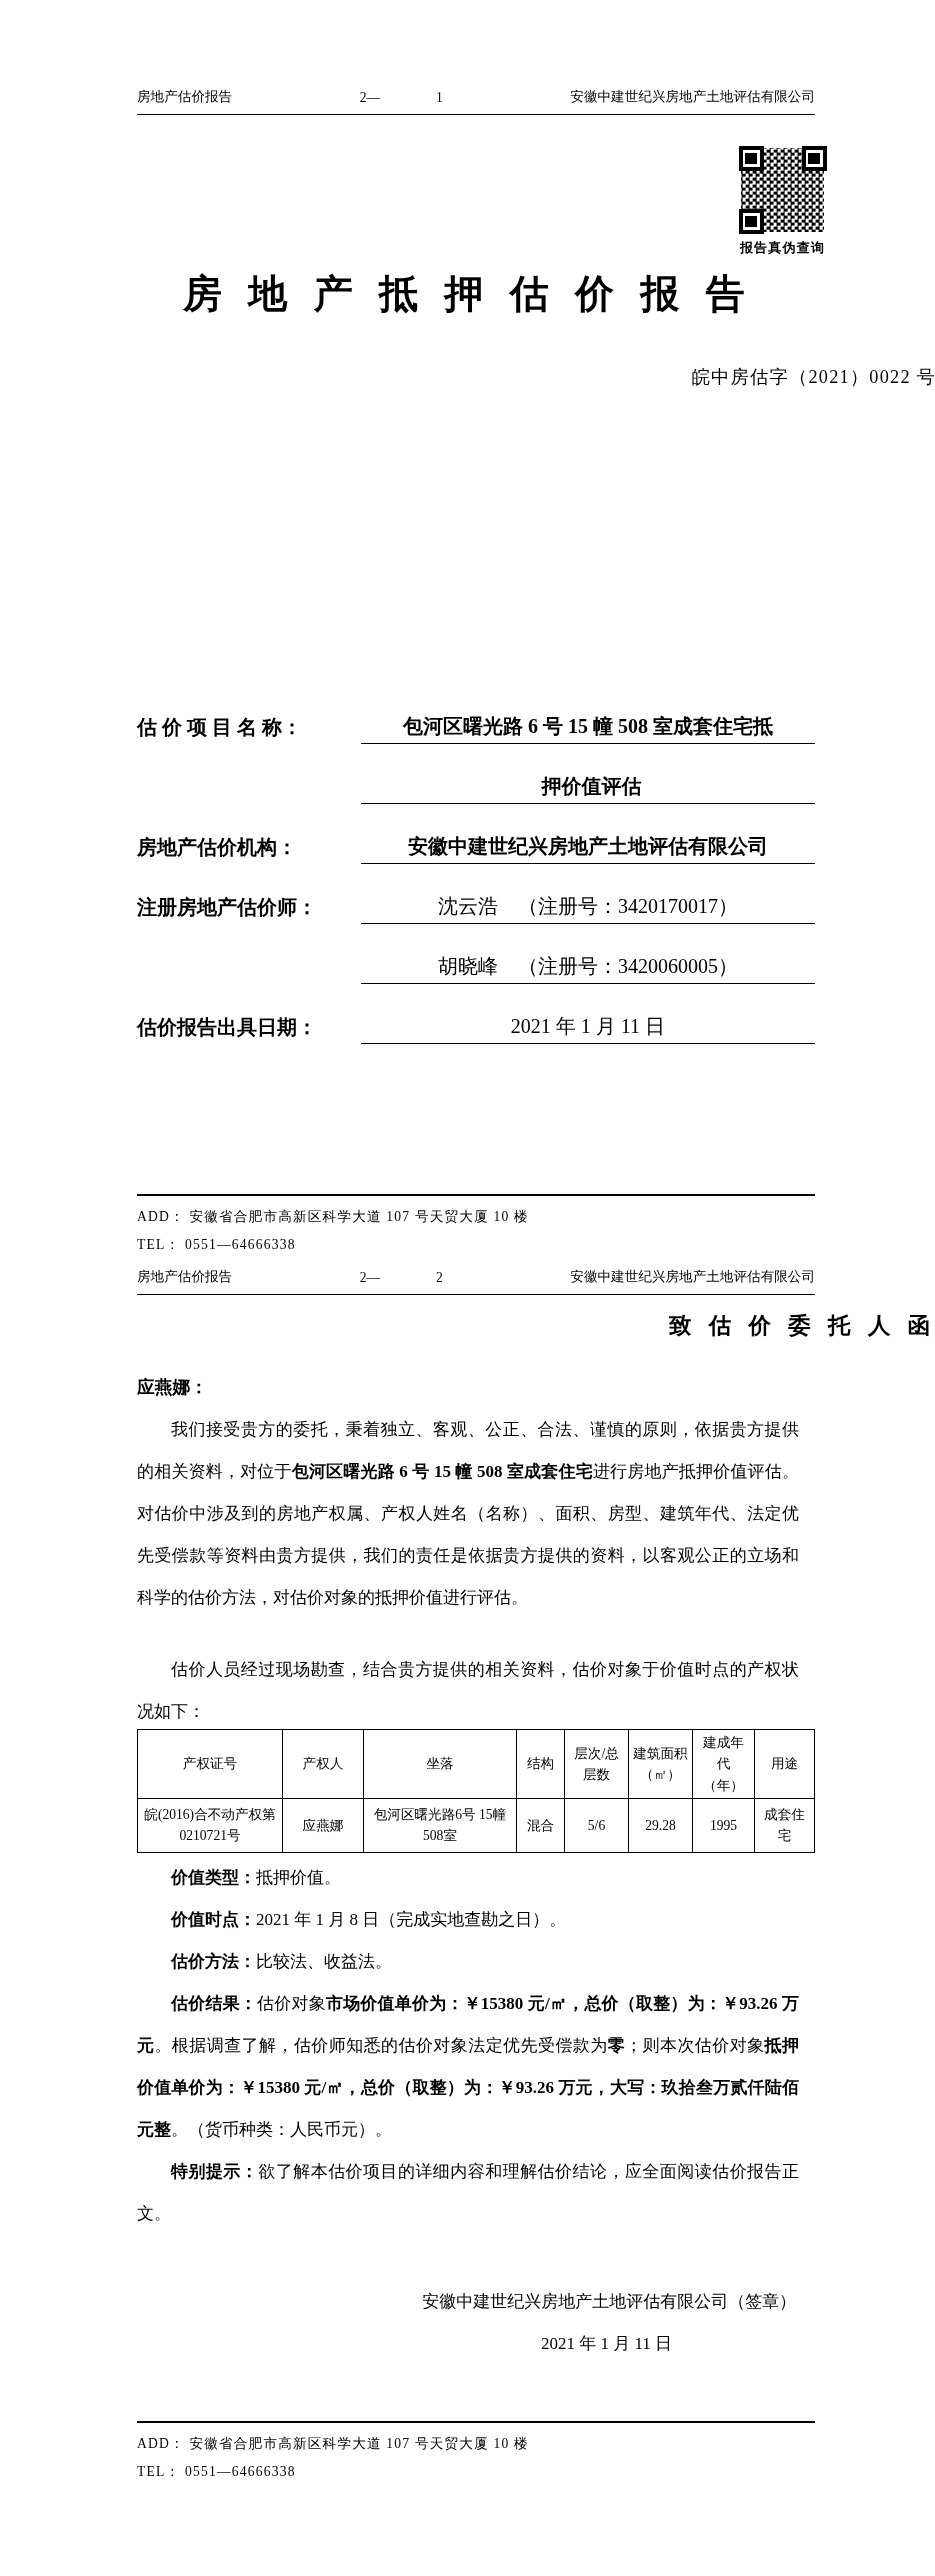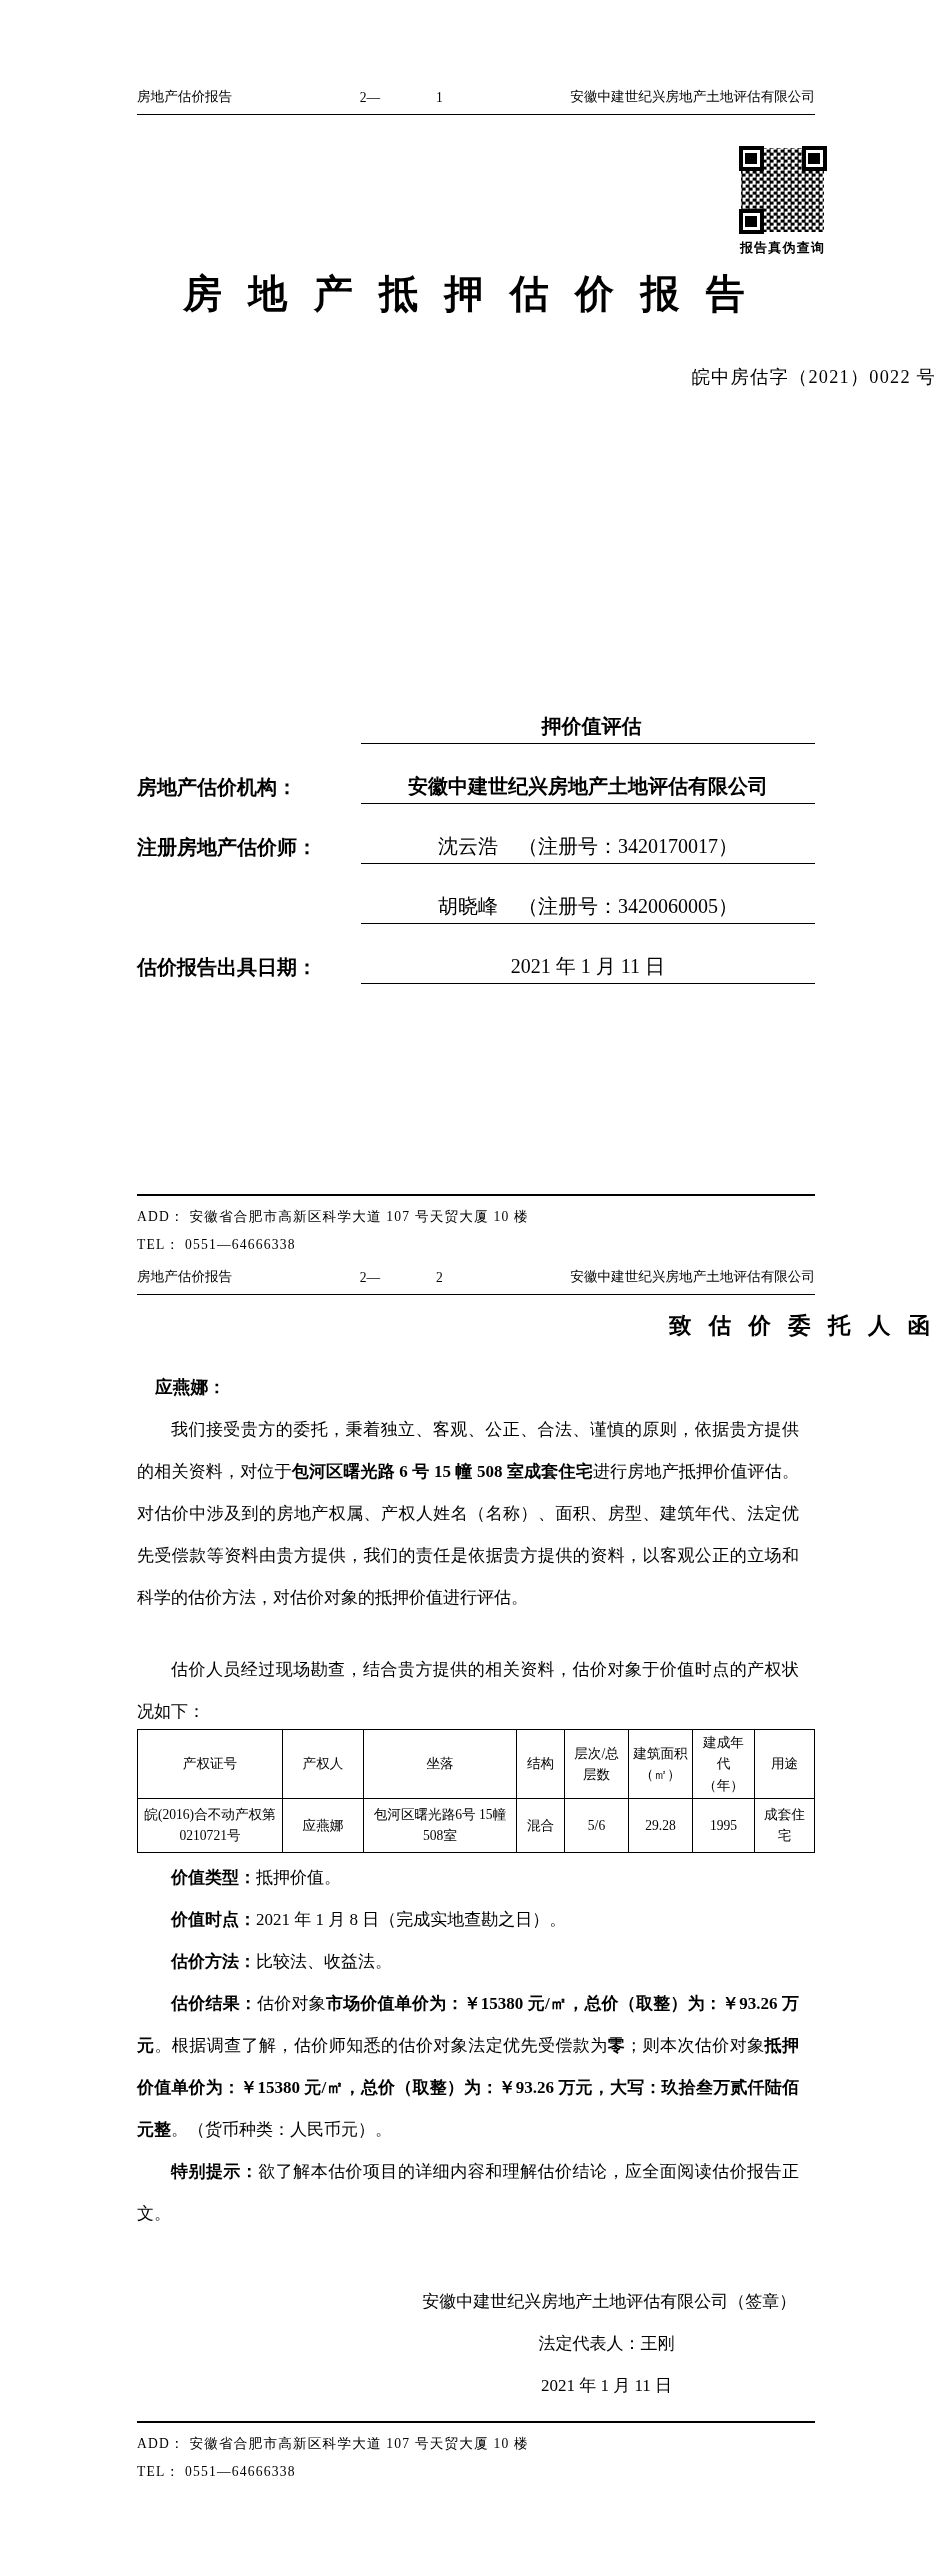--- a/index.html
+++ b/index.html
@@ -60,21 +60,21 @@
     left:137px; width:678px;
     border-top:2.4px double #000; padding-top:7px;
     font-size:13.6px; line-height:28px; letter-spacing:1.2px;
   }
 
   
   .letter-title {
     left:0; width:936px; text-align:right;
     font-size:22.4px; font-weight:bold; letter-spacing:5.9px; white-space:nowrap;
   }
-  .salutation { left:137px; width:662px; font-size:17.7px; font-weight:bold;margin-left:18px; }
+  .salutation { left:137px; width:662px; font-size:17.7px; font-weight:bold; }
   .letter-par { left:137px; width:662px; font-size:17px; line-height:42px; text-align:justify; }
   .letter-par .indent { text-indent:2em; }
   .b { font-weight:bold; }
 
   .prop-table {
     left:137px; width:678px;
     border-collapse:collapse; table-layout:fixed;
     font-size:13.6px;
   }
   .prop-table th, .prop-table td {
@@ -109,20 +109,24 @@
     <div class="finder tr"></div>
     <div class="finder bl"></div>
   </div>
   <div class="qr-caption">报告真伪查询</div>
 </div>
 
 <div class="abs doc-title" style="top:267px">房 地 产 抵 押 估 价 报 告</div>
 <div class="abs doc-no" style="top:364px">皖中房估字（2021）0022 号</div>
 
 <div class="abs cover-fields" style="top:684px">
+  <div class="field-row">
+    <span class="f-label">估 价 项 目 名 称：</span>
+    <span class="f-value bold">包河区曙光路 6 号 15 幢 508 室成套住宅抵</span>
+  </div>
   <div class="field-row">
     <span class="f-label"></span>
     <span class="f-value bold left">押价值评估</span>
   </div>
   <div class="field-row">
     <span class="f-label">房地产估价机构：</span>
     <span class="f-value bold">安徽中建世纪兴房地产土地评估有限公司</span>
   </div>
   <div class="field-row">
     <span class="f-label">注册房地产估价师：</span>
@@ -216,21 +220,20 @@
   <p>
     <span class="b">估价结果：</span><span>估价对象</span><span class="b">市场价值单价为：￥15380 元/㎡，总价（取整）为：￥93.26 万元</span><span>。根据调查了解，估价师知悉的估价对象法定优先受偿款为</span><span class="b">零</span><span>；则本次估价对象</span><span class="b">抵押价值单价为：￥15380 元/㎡，总价（取整）为：￥93.26 万元</span><span class="b">，大写：</span><span class="b">玖拾叁万贰仟陆佰元整</span><span>。（货币种类：人民币元）。</span>
   </p>
   <p>
     <span class="b">特别提示：</span><span>欲了解本估价项目的详细内容和理解估价结论，应全面阅读估价报告正文。</span>
   </p>
 </div>
 
 <div class="abs sign-block" style="top:2281px">
   <div class="sign-line1">安徽中建世纪兴房地产土地评估有限公司（签章）</div>
-  <div class="sign-line2">法定代表人：王刚</div>
   <div class="sign-line3">2021 年 1 月 11 日</div>
 </div>
 
 <div class="abs page-footer" style="top:2421px">
   <div>ADD： 安徽省合肥市高新区科学大道 107 号天贸大厦 10 楼</div>
   <div>TEL： 0551—64666338</div>
 </div>
 
 
 </body></html>

